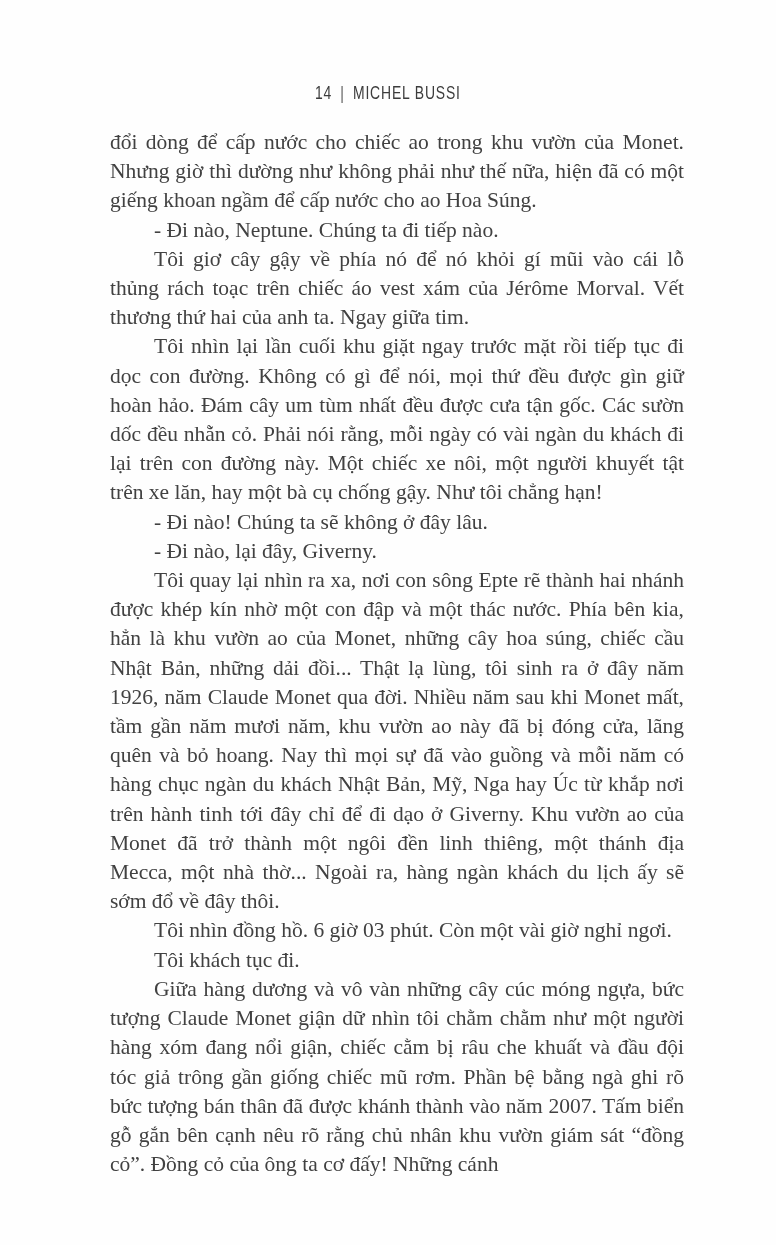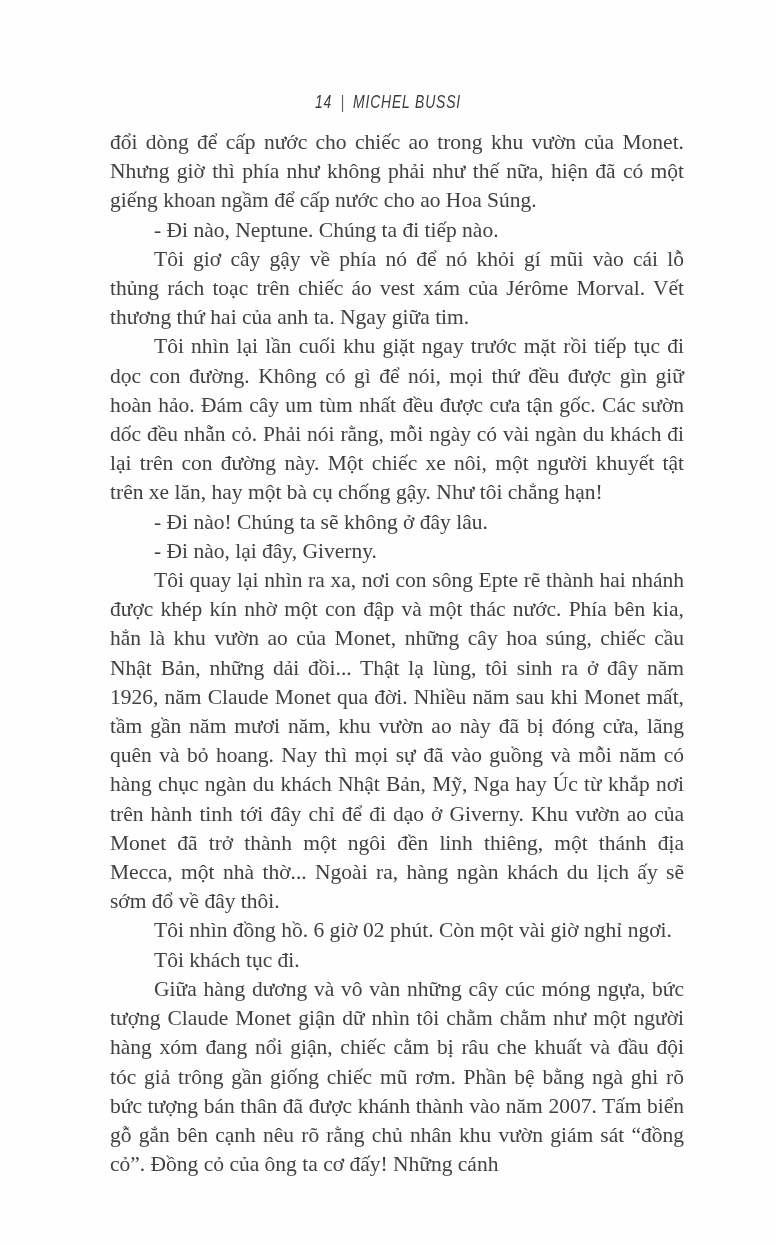--- a/index.html
+++ b/index.html
@@ -15,29 +15,28 @@
     color: #414141;
   }
   .book-page {
     position: relative;
     width: 776px;
     height: 1245px;
     background: #fefefe;
   }
   .page-header {
     position: absolute;
-    top: 92px;
+    top: 83px;
     left: 0;
     width: 776px;
     text-align: center;
     font-family: "Liberation Sans", sans-serif;
     font-size: 17px;
     color: #3c3c3c;
     letter-spacing: 1px;
-    font-style: italic;
   }
   .page-header .header-inner {
     display: inline-block;
     transform: scale(0.82, 1.12);
     transform-origin: center;
     white-space: nowrap;
   }
   .page-header .sep {
     display: inline-block;
     margin: 0 10px;
@@ -65,25 +64,25 @@
 </head>
 <body>
 
 <div class="book-page">
 
   <div class="page-header">
     <span class="header-inner"><span>14</span><span class="sep">|</span><span>MICHEL BUSSI</span></span>
   </div>
 
   <div class="body-text">
-    <p>đổi dòng để cấp nước cho chiếc ao trong khu vườn của Monet. Nhưng giờ thì phía như không phải như thế nữa, hiện đã có một giếng khoan ngầm để cấp nước cho ao Hoa Súng.</p>
+    <p>đổi dòng để cấp nước cho chiếc ao trong khu vườn của Monet. Nhưng giờ thì dường như không phải như thế nữa, hiện đã có một giếng khoan ngầm để cấp nước cho ao Hoa Súng.</p>
     <p class="indent">- Đi nào, Neptune. Chúng ta đi tiếp nào.</p>
     <p class="indent">Tôi giơ cây gậy về phía nó để nó khỏi gí mũi vào cái lỗ thủng rách toạc trên chiếc áo vest xám của Jérôme Morval. Vết thương thứ hai của anh ta. Ngay giữa tim.</p>
     <p class="indent">Tôi nhìn lại lần cuối khu giặt ngay trước mặt rồi tiếp tục đi dọc con đường. Không có gì để nói, mọi thứ đều được gìn giữ hoàn hảo. Đám cây um tùm nhất đều được cưa tận gốc. Các sườn dốc đều nhẵn cỏ. Phải nói rằng, mỗi ngày có vài ngàn du khách đi lại trên con đường này. Một chiếc xe nôi, một người khuyết tật trên xe lăn, hay một bà cụ chống gậy. Như tôi chẳng hạn!</p>
     <p class="indent">- Đi nào! Chúng ta sẽ không ở đây lâu.</p>
     <p class="indent">- Đi nào, lại đây, Giverny.</p>
     <p class="indent">Tôi quay lại nhìn ra xa, nơi con sông Epte rẽ thành hai nhánh được khép kín nhờ một con đập và một thác nước. Phía bên kia, hẳn là khu vườn ao của Monet, những cây hoa súng, chiếc cầu Nhật Bản, những dải đồi... Thật lạ lùng, tôi sinh ra ở đây năm 1926, năm Claude Monet qua đời. Nhiều năm sau khi Monet mất, tầm gần năm mươi năm, khu vườn ao này đã bị đóng cửa, lãng quên và bỏ hoang. Nay thì mọi sự đã vào guồng và mỗi năm có hàng chục ngàn du khách Nhật Bản, Mỹ, Nga hay Úc từ khắp nơi trên hành tinh tới đây chỉ để đi dạo ở Giverny. Khu vườn ao của Monet đã trở thành một ngôi đền linh thiêng, một thánh địa Mecca, một nhà thờ... Ngoài ra, hàng ngàn khách du lịch ấy sẽ sớm đổ về đây thôi.</p>
-    <p class="indent">Tôi nhìn đồng hồ. 6 giờ 02 phút. Còn một vài giờ nghỉ ngơi.</p>
+    <p class="indent">Tôi nhìn đồng hồ. 6 giờ 03 phút. Còn một vài giờ nghỉ ngơi.</p>
     <p class="indent">Tôi khách tục đi.</p>
     <p class="indent">Giữa hàng dương và vô vàn những cây cúc móng ngựa, bức tượng Claude Monet giận dữ nhìn tôi chằm chằm như một người hàng xóm đang nổi giận, chiếc cằm bị râu che khuất và đầu đội tóc giả trông gần giống chiếc mũ rơm. Phần bệ bằng ngà ghi rõ bức tượng bán thân đã được khánh thành vào năm 2007. Tấm biển gỗ gắn bên cạnh nêu rõ rằng chủ nhân khu vườn giám sát “đồng cỏ”. Đồng cỏ của ông ta cơ đấy! Những cánh</p>
   </div>
 
 </div>
 
 </body></html>

